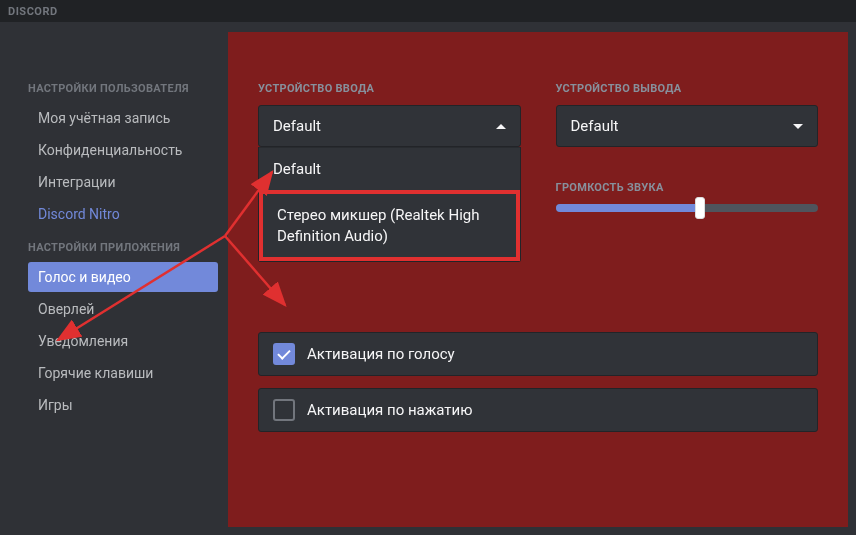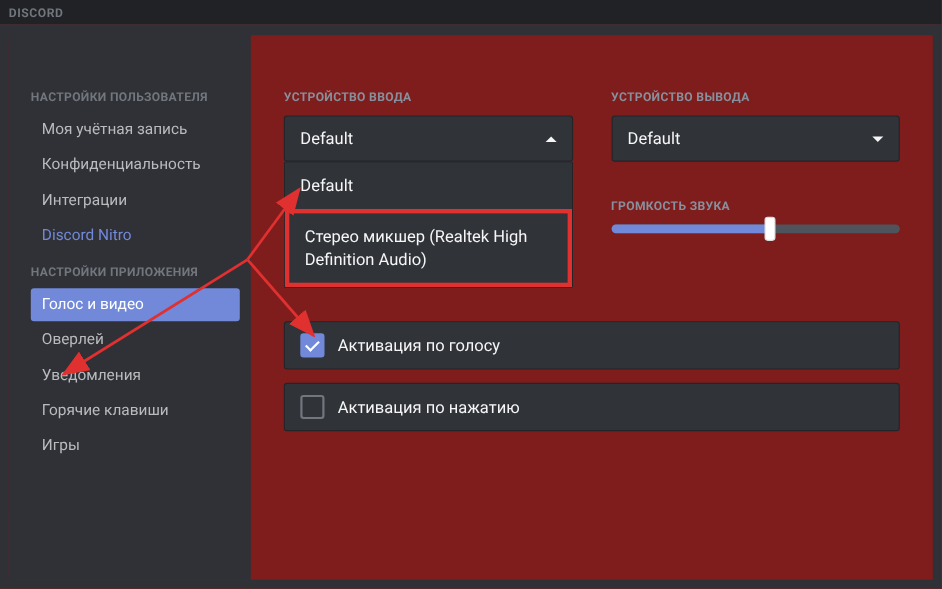--- a/index.html
+++ b/index.html
@@ -161,21 +161,21 @@
   border: 1px solid #222428;
   border-radius: 3px;
   padding: 10px 14px;
   display: flex;
   align-items: center;
   gap: 12px;
   font-size: 15px;
   color: #f6f6f7;
   margin-bottom: 12px;
 }
-.activation-box.first { margin-top: 80px; }
+.activation-box.first { margin-top: 120px; }
 .checkbox {
   width: 22px;
   height: 22px;
   border: 2px solid #72767d;
   border-radius: 3px;
   display: flex;
   align-items: center;
   justify-content: center;
   flex-shrink: 0;
 }

